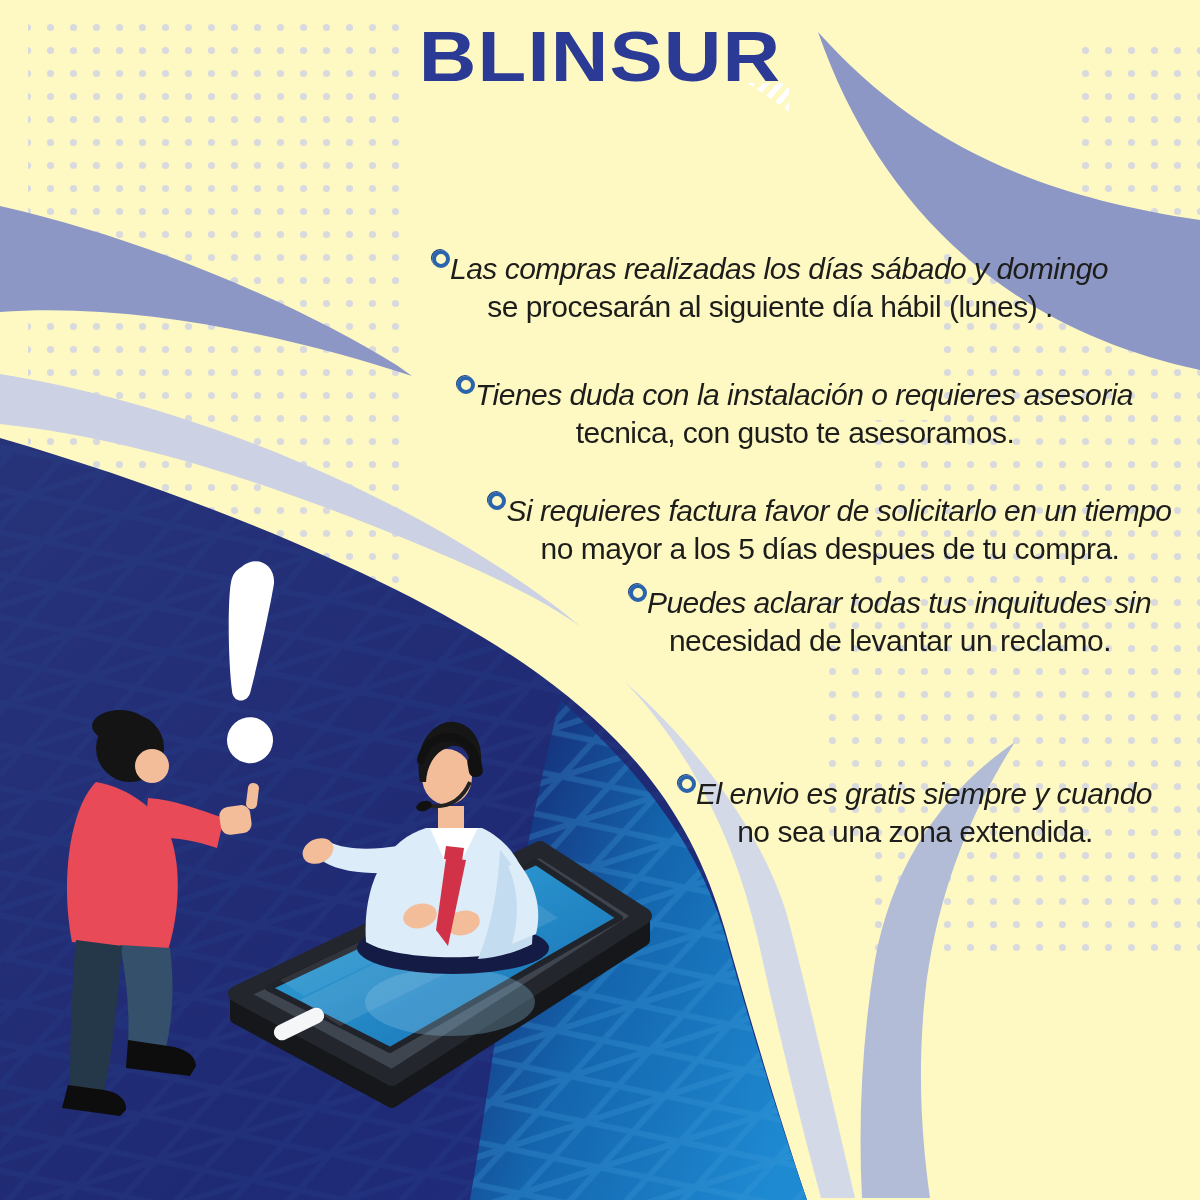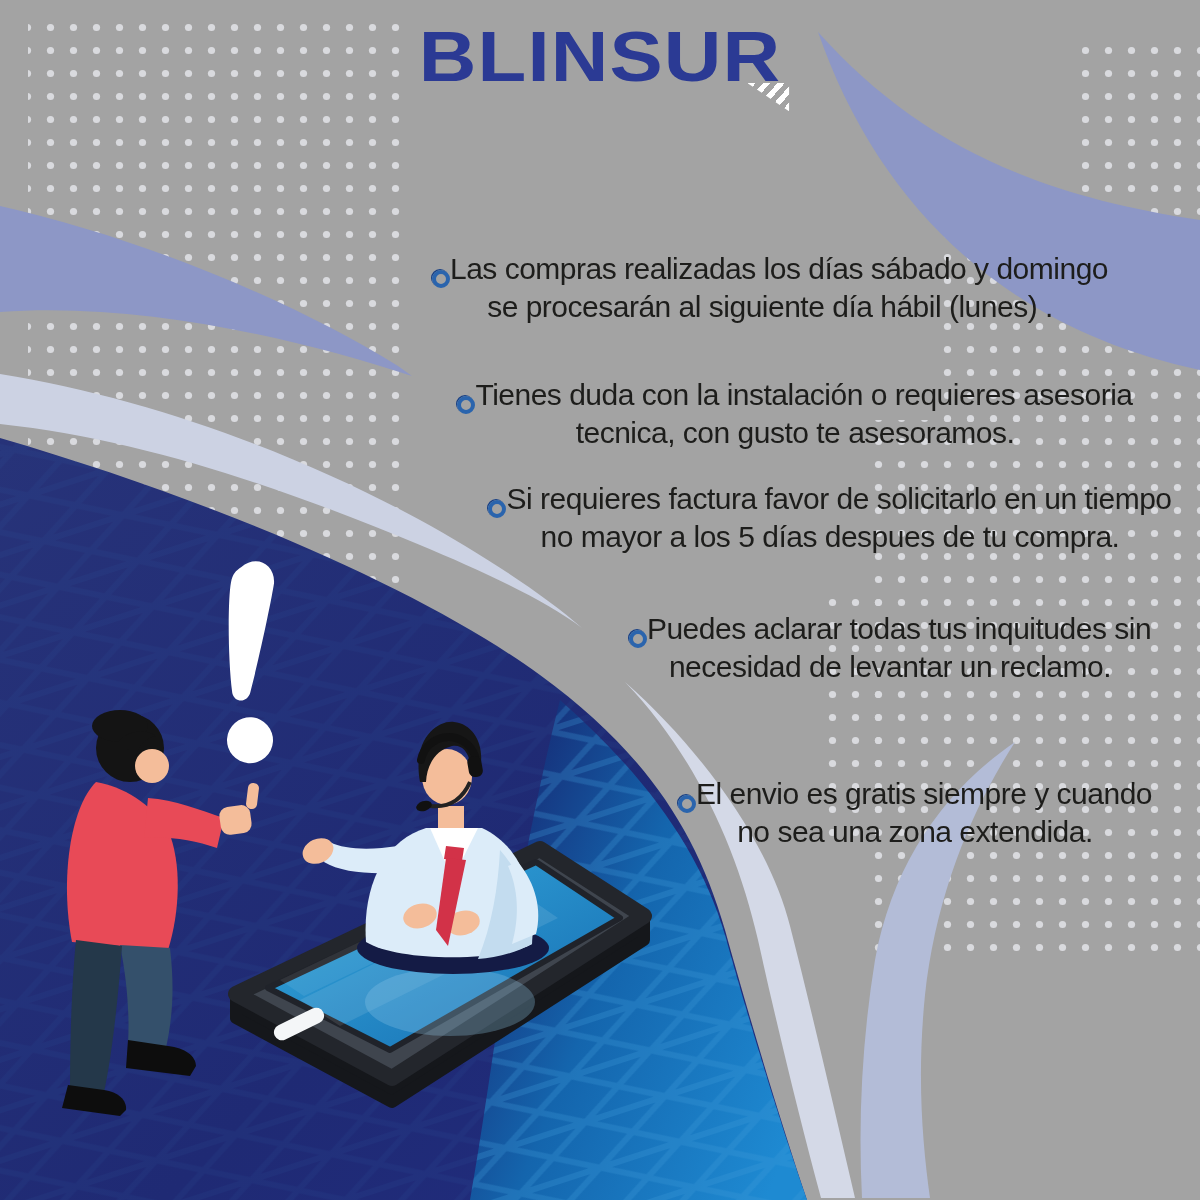--- a/index.html
+++ b/index.html
@@ -1,36 +1,36 @@
 <!DOCTYPE html>
 <html><head>
 <meta charset="utf-8">
 <style>
   html,body{margin:0;padding:0;background:#ffffff;}
   .canvas{
-    position:relative;width:1200px;height:1200px;overflow:hidden;background:#a3a3a3;
+    position:relative;width:1200px;height:1200px;overflow:hidden;background:#fef9c3;
     font-family:"Liberation Sans", sans-serif;
   }
   .bg-svg{position:absolute;left:0;top:0;z-index:0;}
   
   .logo-wrap{position:absolute;left:0;top:22px;width:100%;text-align:center;z-index:2;}
   .logo{
     display:inline-block;position:relative;
     font-size:70px;font-weight:700;color:#2b3a94;letter-spacing:1px;
     transform:scaleX(1.14);transform-origin:center top;line-height:1;
   }
   .logo .r-holder{position:relative;display:inline-block;}
   .fork-stripes{
     position:absolute;top:2px;right:-7px;width:42px;height:30px;
     background:repeating-linear-gradient(128deg, rgba(255,255,255,0) 0 5px, #ffffff 5px 10px);
     clip-path:polygon(100% 0, 12% 0, 100% 95%);
   }
   
   .bullet{position:absolute;z-index:2;color:#1d1d1b;font-size:30px;line-height:38px;letter-spacing:-0.5px;text-align:center;}
-  .bullet .line1{display:flex;align-items:flex-end;justify-content:center;white-space:nowrap;}
+  .bullet .line1{display:flex;align-items:flex-start;justify-content:center;white-space:nowrap;font-style:italic;}
   .bullet .line2{white-space:nowrap;}
   .ring{
     flex:0 0 auto;width:10px;height:10px;border:4px solid #2a64ad;border-radius:50%;
     box-shadow:-1px -1px 0 0 #173f85;background:transparent;
   }
 </style>
 </head>
 <body>
 
 <div class="canvas">
@@ -166,29 +166,29 @@
   </div>
 
   <div class="bullet" style="left:430px;top:364px;width:730px;margin-top:12px;">
     <div class="line1">
         <span class="ring"></span>
       <span>Tienes duda con la instalación o requieres asesoria</span>
       </div>
     <div class="line2">tecnica, con gusto te asesoramos.</div>
   </div>
 
-  <div class="bullet" style="left:465px;top:480px;width:730px;">
+  <div class="bullet" style="left:465px;top:492px;width:730px;">
     <div class="line1">
         <span class="ring"></span>
       <span>Si requieres factura favor de solicitarlo en un tiempo</span>
       </div>
     <div class="line2">no mayor a los 5 días despues de tu compra.</div>
   </div>
 
-  <div class="bullet" style="left:605px;top:610px;width:570px;">
+  <div class="bullet" style="left:605px;top:584px;width:570px;">
     <div class="line1">
         <span class="ring"></span>
       <span>Puedes aclarar todas tus inquitudes sin</span>
       </div>
     <div class="line2">necesidad de levantar un reclamo.</div>
   </div>
 
   <div class="bullet" style="left:650px;top:740px;width:530px;margin-top:35px;">
     <div class="line1">
         <span class="ring"></span>

